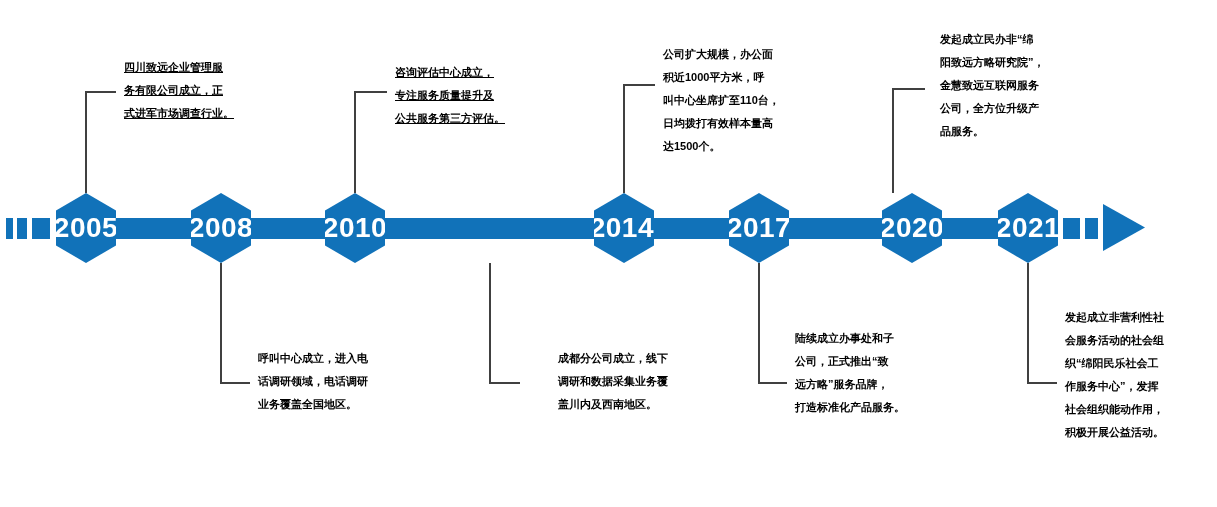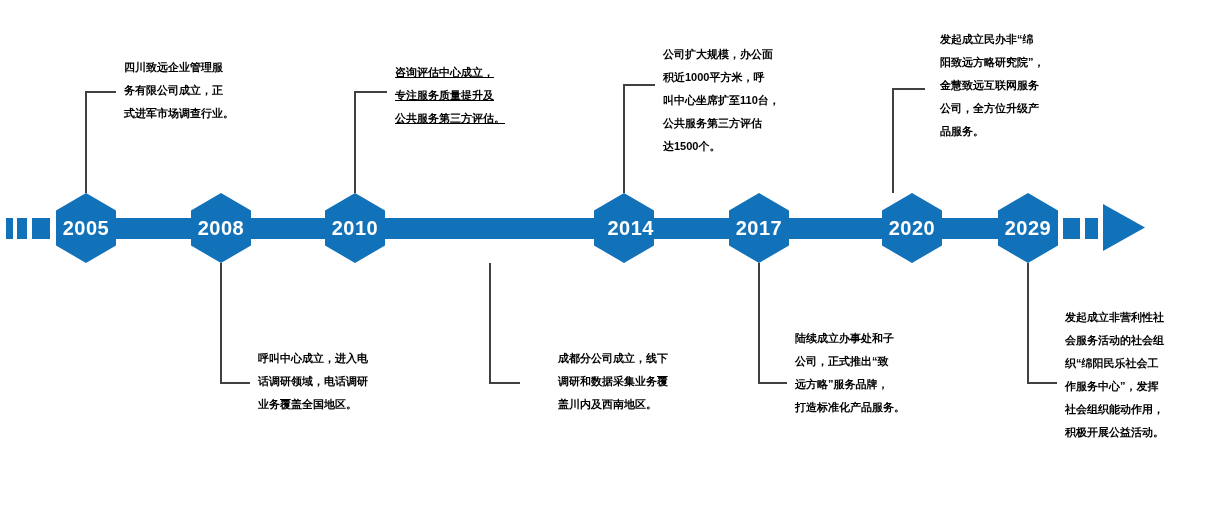--- a/index.html
+++ b/index.html
@@ -37,21 +37,21 @@
     height: 70px;
     background: var(--accent);
     clip-path: polygon(50% 0, 100% 25%, 100% 75%, 50% 100%, 0 75%, 0 25%);
     display: flex;
     align-items: center;
     justify-content: center;
     z-index: 3;
   }
   .hex .year {
     color: #ffffff;
-    font-size: 20px;
+    font-size: 28px;
     font-weight: bold;
     letter-spacing: 0.5px;
   }
   .vline {
     position: absolute;
     width: 2px;
     background: var(--connector);
     z-index: 1;
   }
   .hline {
@@ -121,33 +121,33 @@
   <div class="hex" style="left:594px;justify-content:flex-end;">
     <span class="year">2014</span>
   </div>
   <div class="hex" style="left:729px;">
     <span class="year">2017</span>
   </div>
   <div class="hex" style="left:882px;">
     <span class="year">2020</span>
   </div>
   <div class="hex" style="left:998px;">
-    <span class="year">2029</span>
+    <span class="year">2021</span>
   </div>
 
-  <div class="event-text" style="left:124px;  top:56px;">四川致远企业管理服
+  <div class="event-text" style="left:124px;  top:56px;text-decoration:underline;">四川致远企业管理服
 务有限公司成立，正
 式进军市场调查行业。</div>
   <div class="event-text" style="left:395px;  top:61px;text-decoration:underline;">咨询评估中心成立，
 专注服务质量提升及
 公共服务第三方评估。</div>
   <div class="event-text" style="left:663px;  top:43px;">公司扩大规模，办公面
 积近1000平方米，呼
 叫中心坐席扩至110台，
-公共服务第三方评估
+日均拨打有效样本量高
 达1500个。</div>
   <div class="event-text" style="left:940px;  top:28px;">发起成立民办非“绵
 阳致远方略研究院”，
 金慧致远互联网服务
 公司，全方位升级产
 品服务。</div>
   <div class="event-text" style="left:258px;  top:347px;">呼叫中心成立，进入电
 话调研领域，电话调研
 业务覆盖全国地区。</div>
   <div class="event-text" style="left:528px;  top:347px;margin-left:30px;">成都分公司成立，线下

